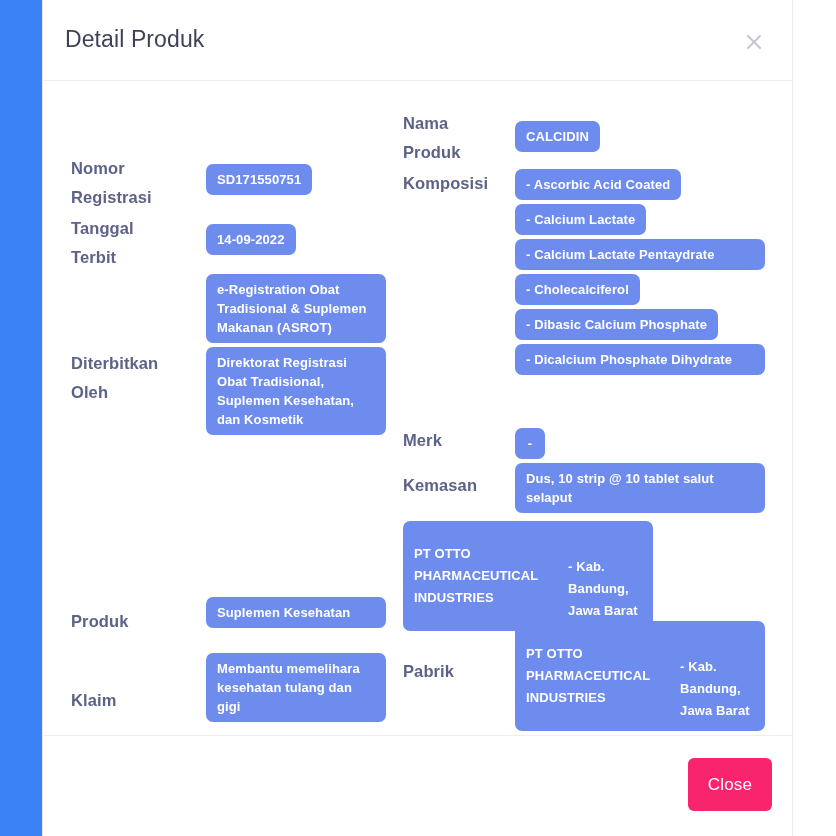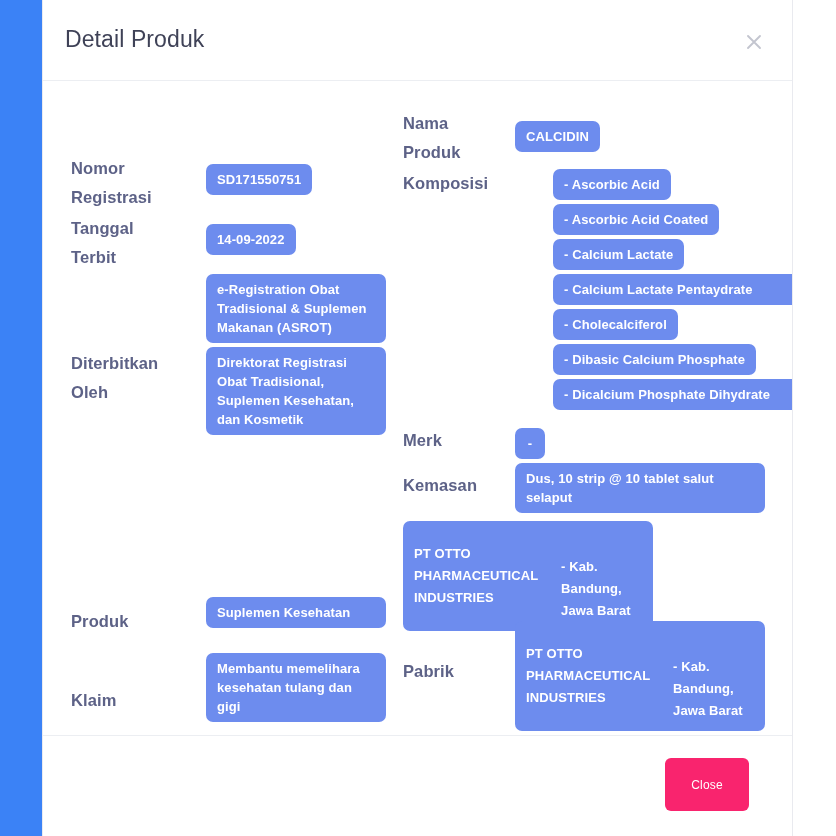--- a/index.html
+++ b/index.html
@@ -117,21 +117,21 @@
   }
   .badge.wrap { white-space: normal; }
   .badge.fixed { width: 100%; }
 
   
   .badge.split {
     width: 100%;
     display: flex;
     flex-direction: row;
     align-items: center;
-    gap: 8px;
+    gap: 15px;
     padding: 9px 11px;
   }
   .badge.split .part-name {
     flex: 0 0 61%;
     line-height: 22px;
   }
   .badge.split .part-loc {
     flex: 1 1 auto;
     line-height: 22px;
     margin-top: 26px;
@@ -140,28 +140,28 @@
   
   .modal-footer {
     position: relative;
     height: 101px;
     flex: 0 0 101px;
     border-top: 1px solid #eceef2;
     box-sizing: border-box;
   }
   .btn-close {
     position: absolute;
-    right: 43px;
+    right: 20px;
     top: 22px;
     background: #f9246e;
     color: #ffffff;
     border: none;
     border-radius: 6px;
     font-family: "Liberation Sans", sans-serif;
-    font-size: 12px;
+    font-size: 17px;
     font-weight: 400;
     padding: 0;
     width: 84px;
     height: 53px;
     cursor: pointer;
     letter-spacing: .2px;
   }
 </style>
 </head>
 <body>
@@ -227,24 +227,23 @@
       <div class="col col-right">
 
         <div class="row" style="left:8px; top:28px; width:390px;">
           <div class="label" style="width:112px;">Nama
 Produk</div>
           <div class="values" style="margin-top:12px;">
             <span class="badge">CALCIDIN</span>
           </div>
         </div>
 
-        <div class="row" style="left:8px; top:88px; width:400px;justify-content:space-between;">
+        <div class="row" style="left:8px; top:88px; width:400px;">
           <div class="label" style="width:112px;">Komposisi</div>
           <div class="values" style="width:250px;">
-            <span class="badge">- Ascorbic Acid</span>
             <span class="badge">- Ascorbic Acid Coated</span>
             <span class="badge">- Calcium Lactate</span>
             <span class="badge wrap fixed">- Calcium Lactate Pentaydrate</span>
             <span class="badge">- Cholecalciferol</span>
             <span class="badge">- Dibasic Calcium Phosphate</span>
             <span class="badge wrap fixed">- Dicalcium Phosphate Dihydrate</span>
           </div>
         </div>
 
         <div class="row" style="left:8px; top:345px; width:390px;">

